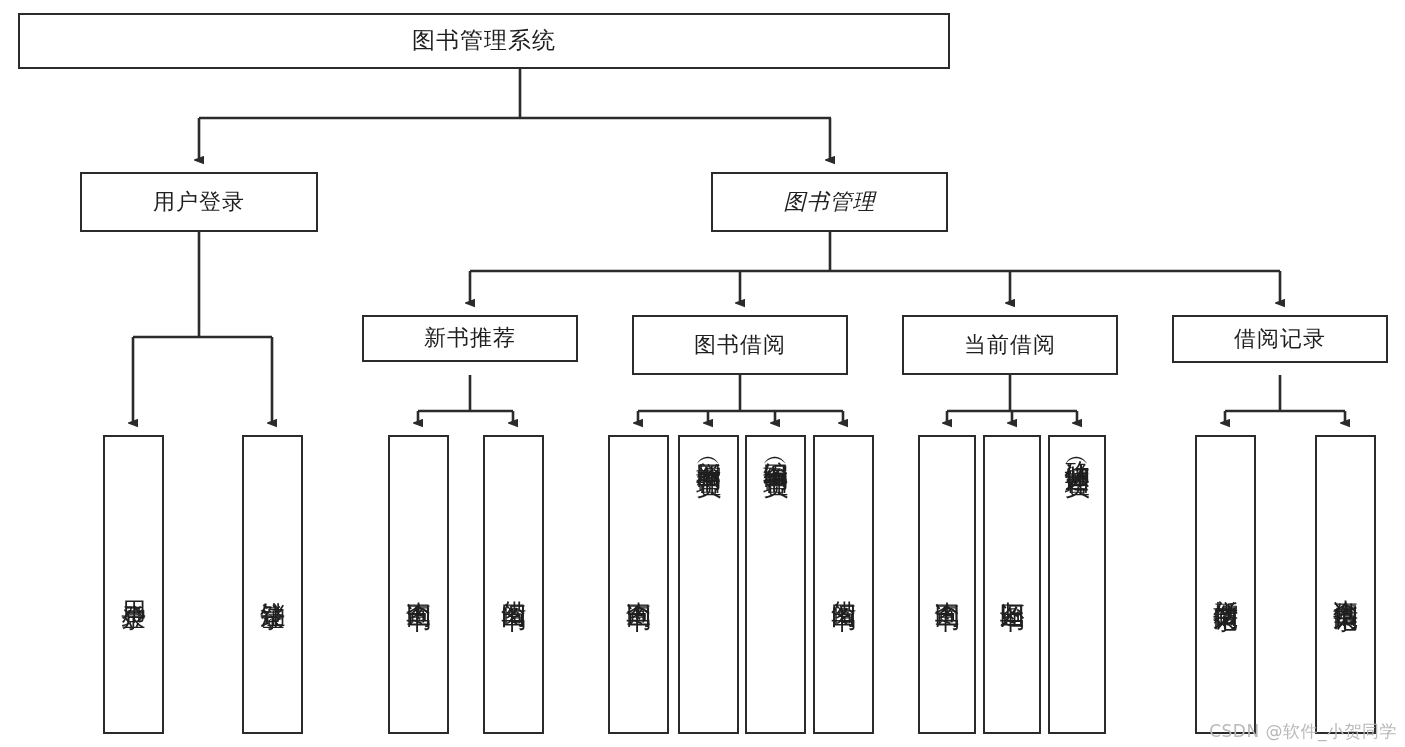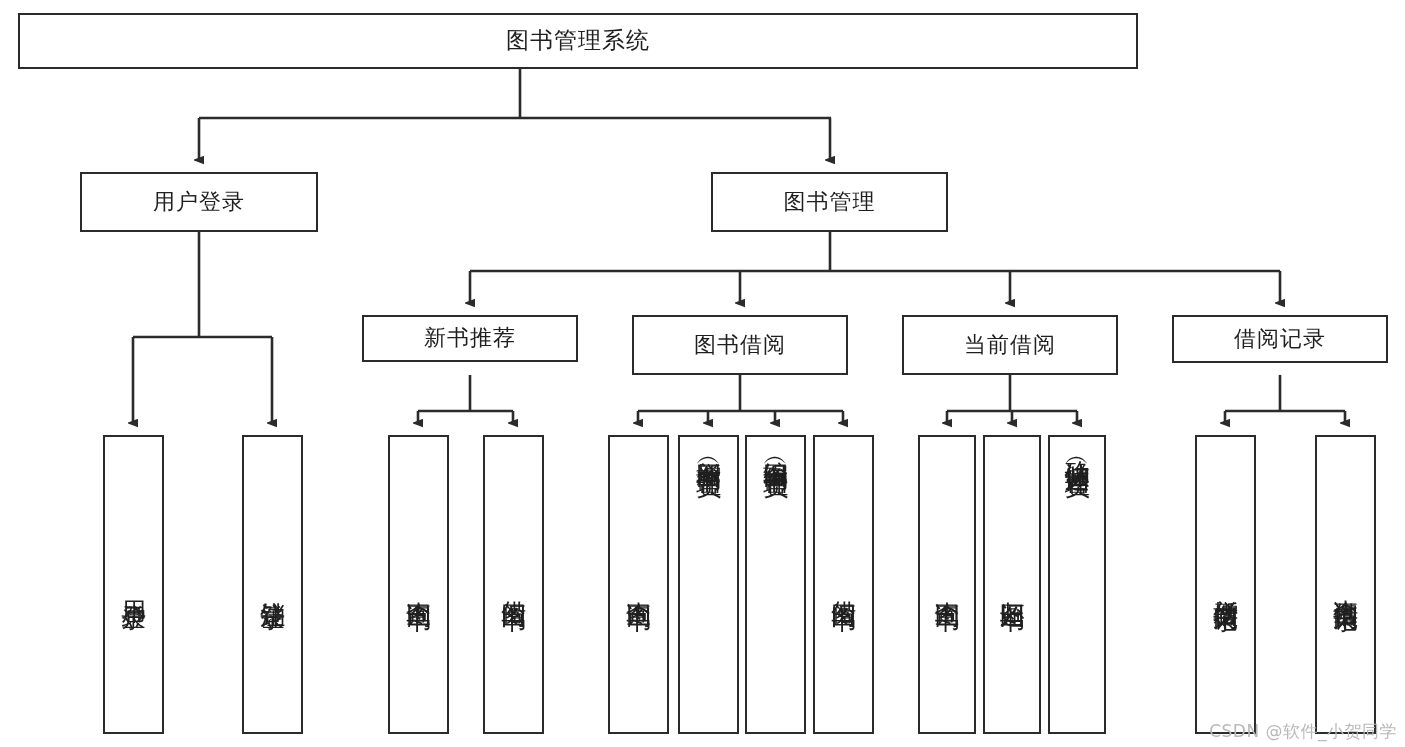--- a/index.html
+++ b/index.html
@@ -128,28 +128,28 @@
       <path d="M1012,411 L1012,423" marker-end="url(#arrow)"></path>
       <path d="M1077,411 L1077,423" marker-end="url(#arrow)"></path>
 
       <path d="M1280,375 L1280,411"></path>
       <path d="M1225,411 L1345,411"></path>
       <path d="M1225,411 L1225,423" marker-end="url(#arrow)"></path>
       <path d="M1345,411 L1345,423" marker-end="url(#arrow)"></path>
     </g>
   </svg>
 
-  <div class="node horiz root" style="left:18px; top:13px; width:1120px; height:56px;">
+  <div class="node horiz root" style="left:18px; top:13px; width:932px; height:56px;">
     <span>图书管理系统</span>
   </div>
 
   <div class="node horiz" style="left:80px; top:172px; width:238px; height:60px;">
     <span>用户登录</span>
   </div>
-  <div class="node horiz" style="left:711px; top:172px; width:237px; height:60px;">
+  <div class="node horiz" style="left:711px; top:172px; width:237px; height:60px;font-style:italic;">
     <span>图书管理</span>
   </div>
 
   <div class="node horiz" style="left:362px; top:315px; width:216px; height:47px;">
     <span>新书推荐</span>
   </div>
   <div class="node horiz" style="left:902px; top:315px; width:216px; height:60px;">
     <span>当前借阅</span>
   </div>
   <div class="node horiz" style="left:632px; top:315px; width:216px; height:60px;">

